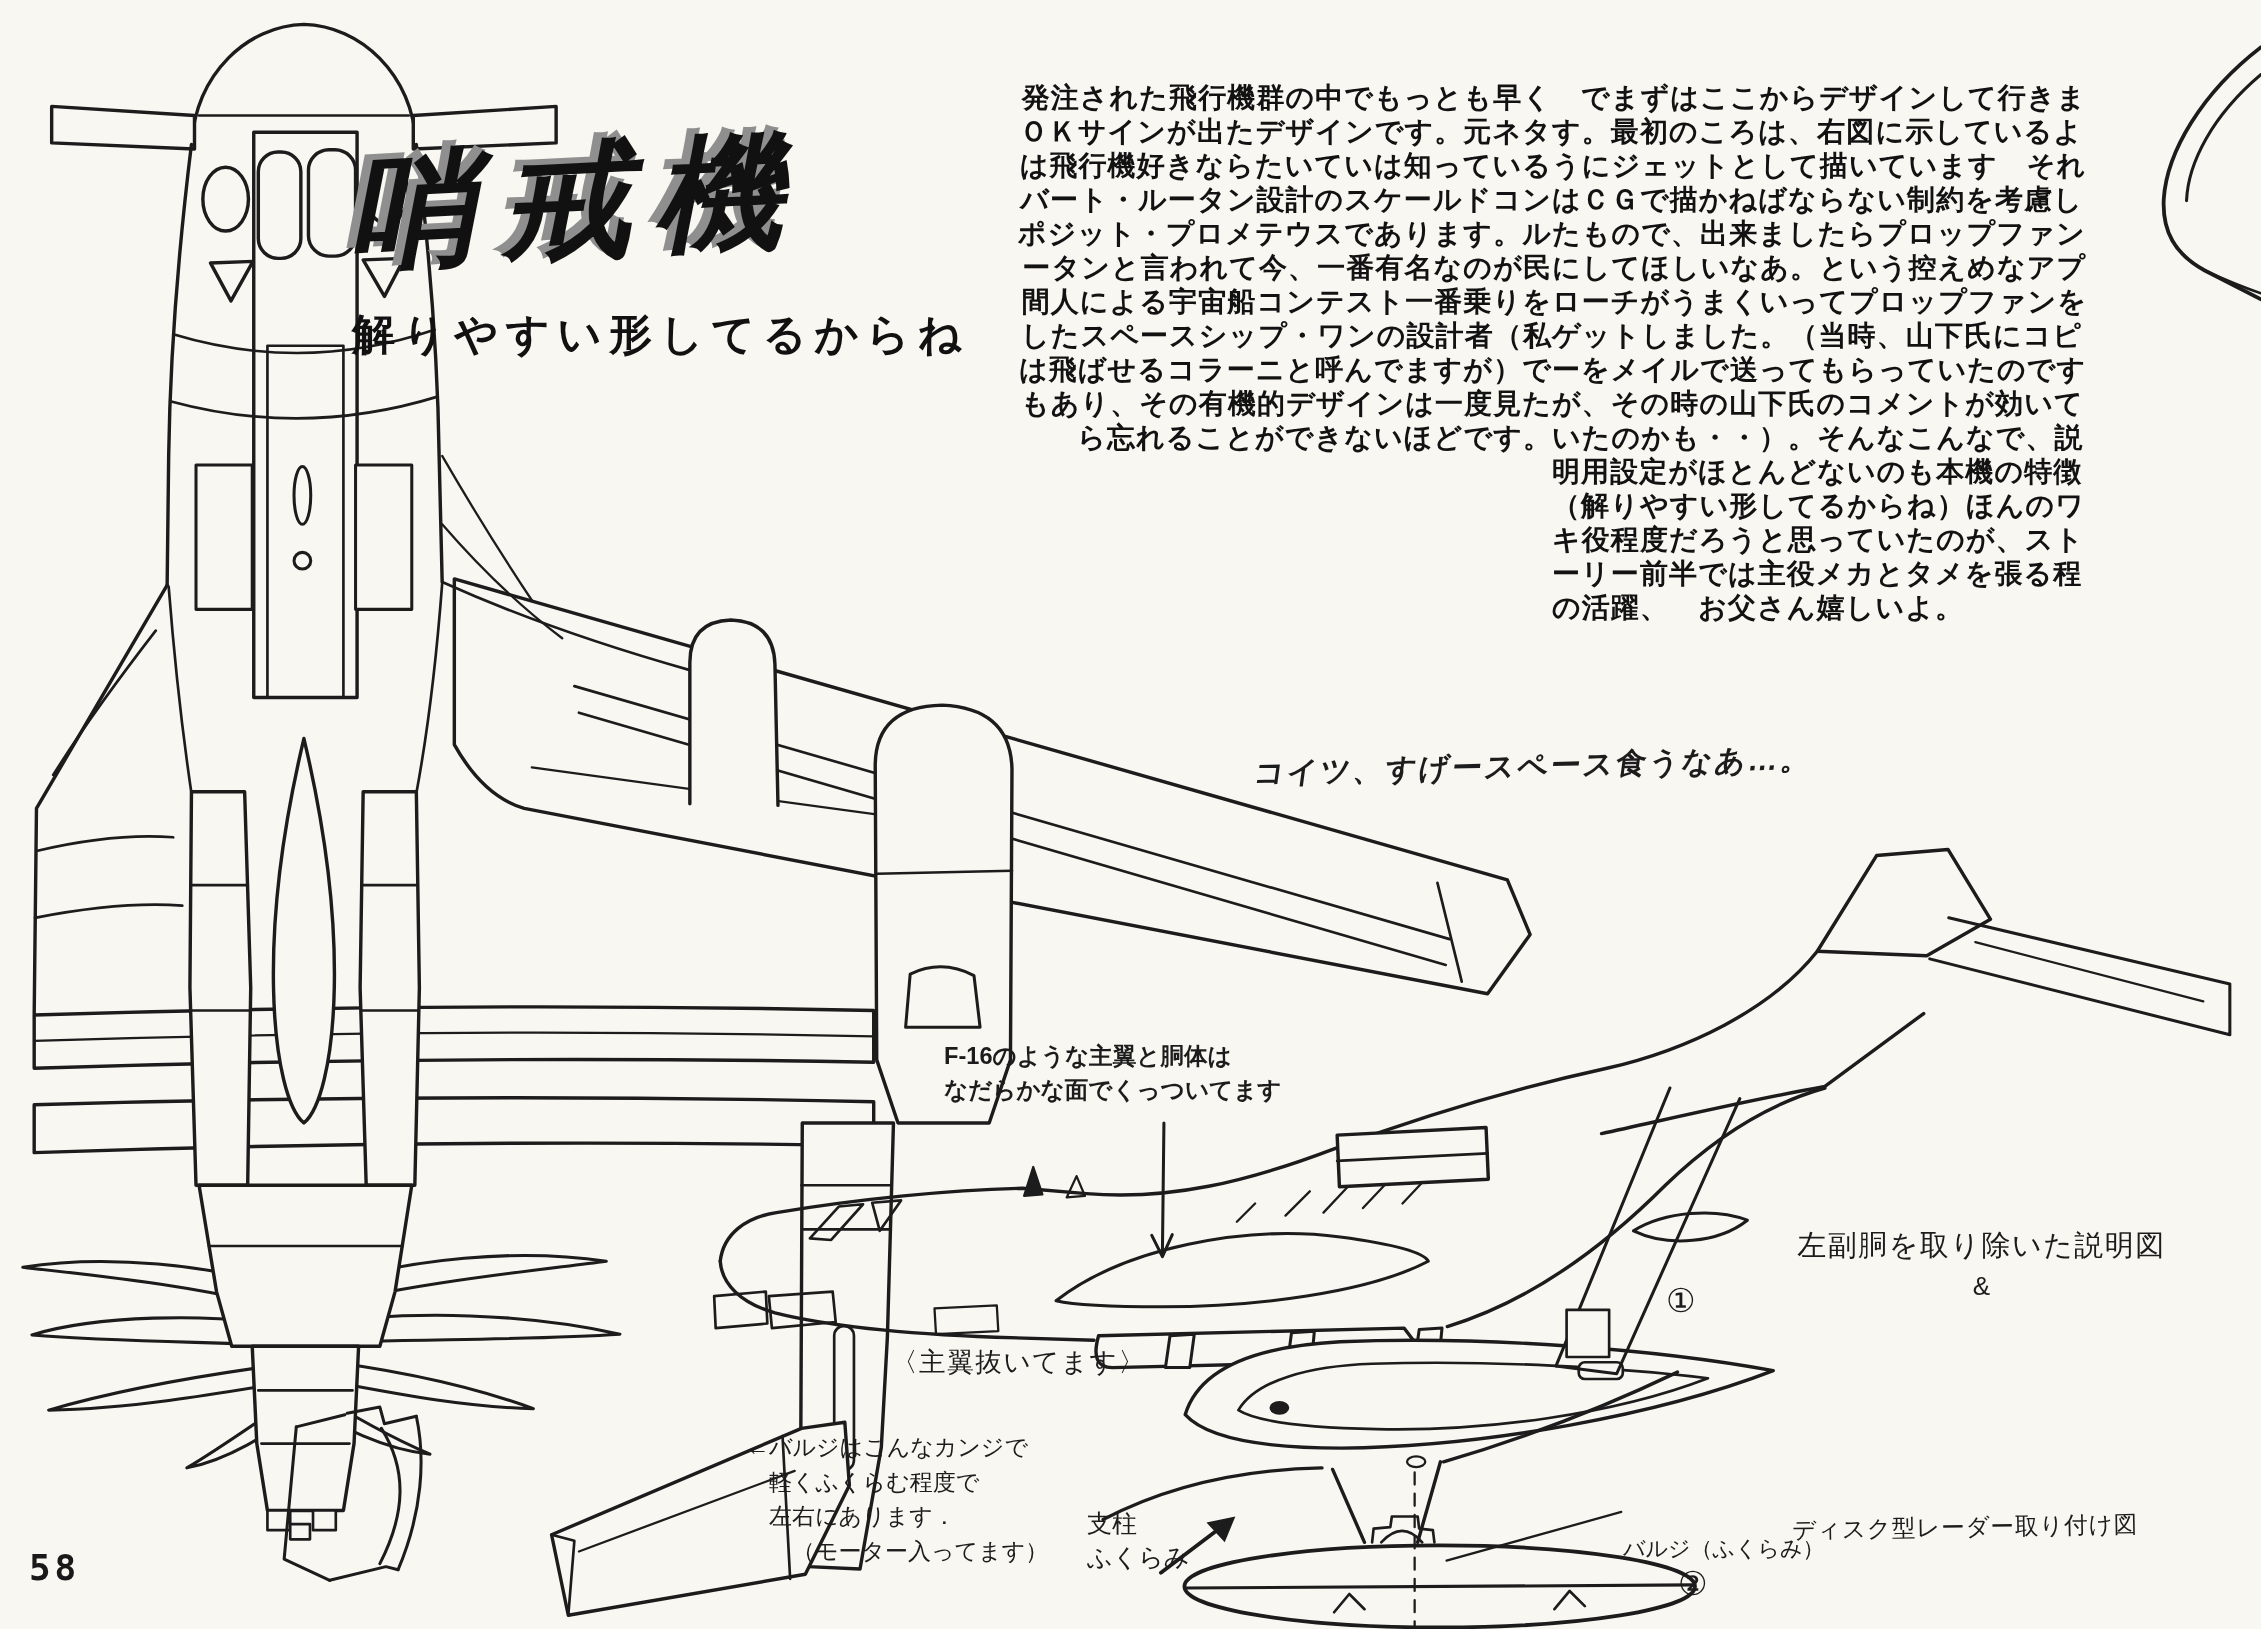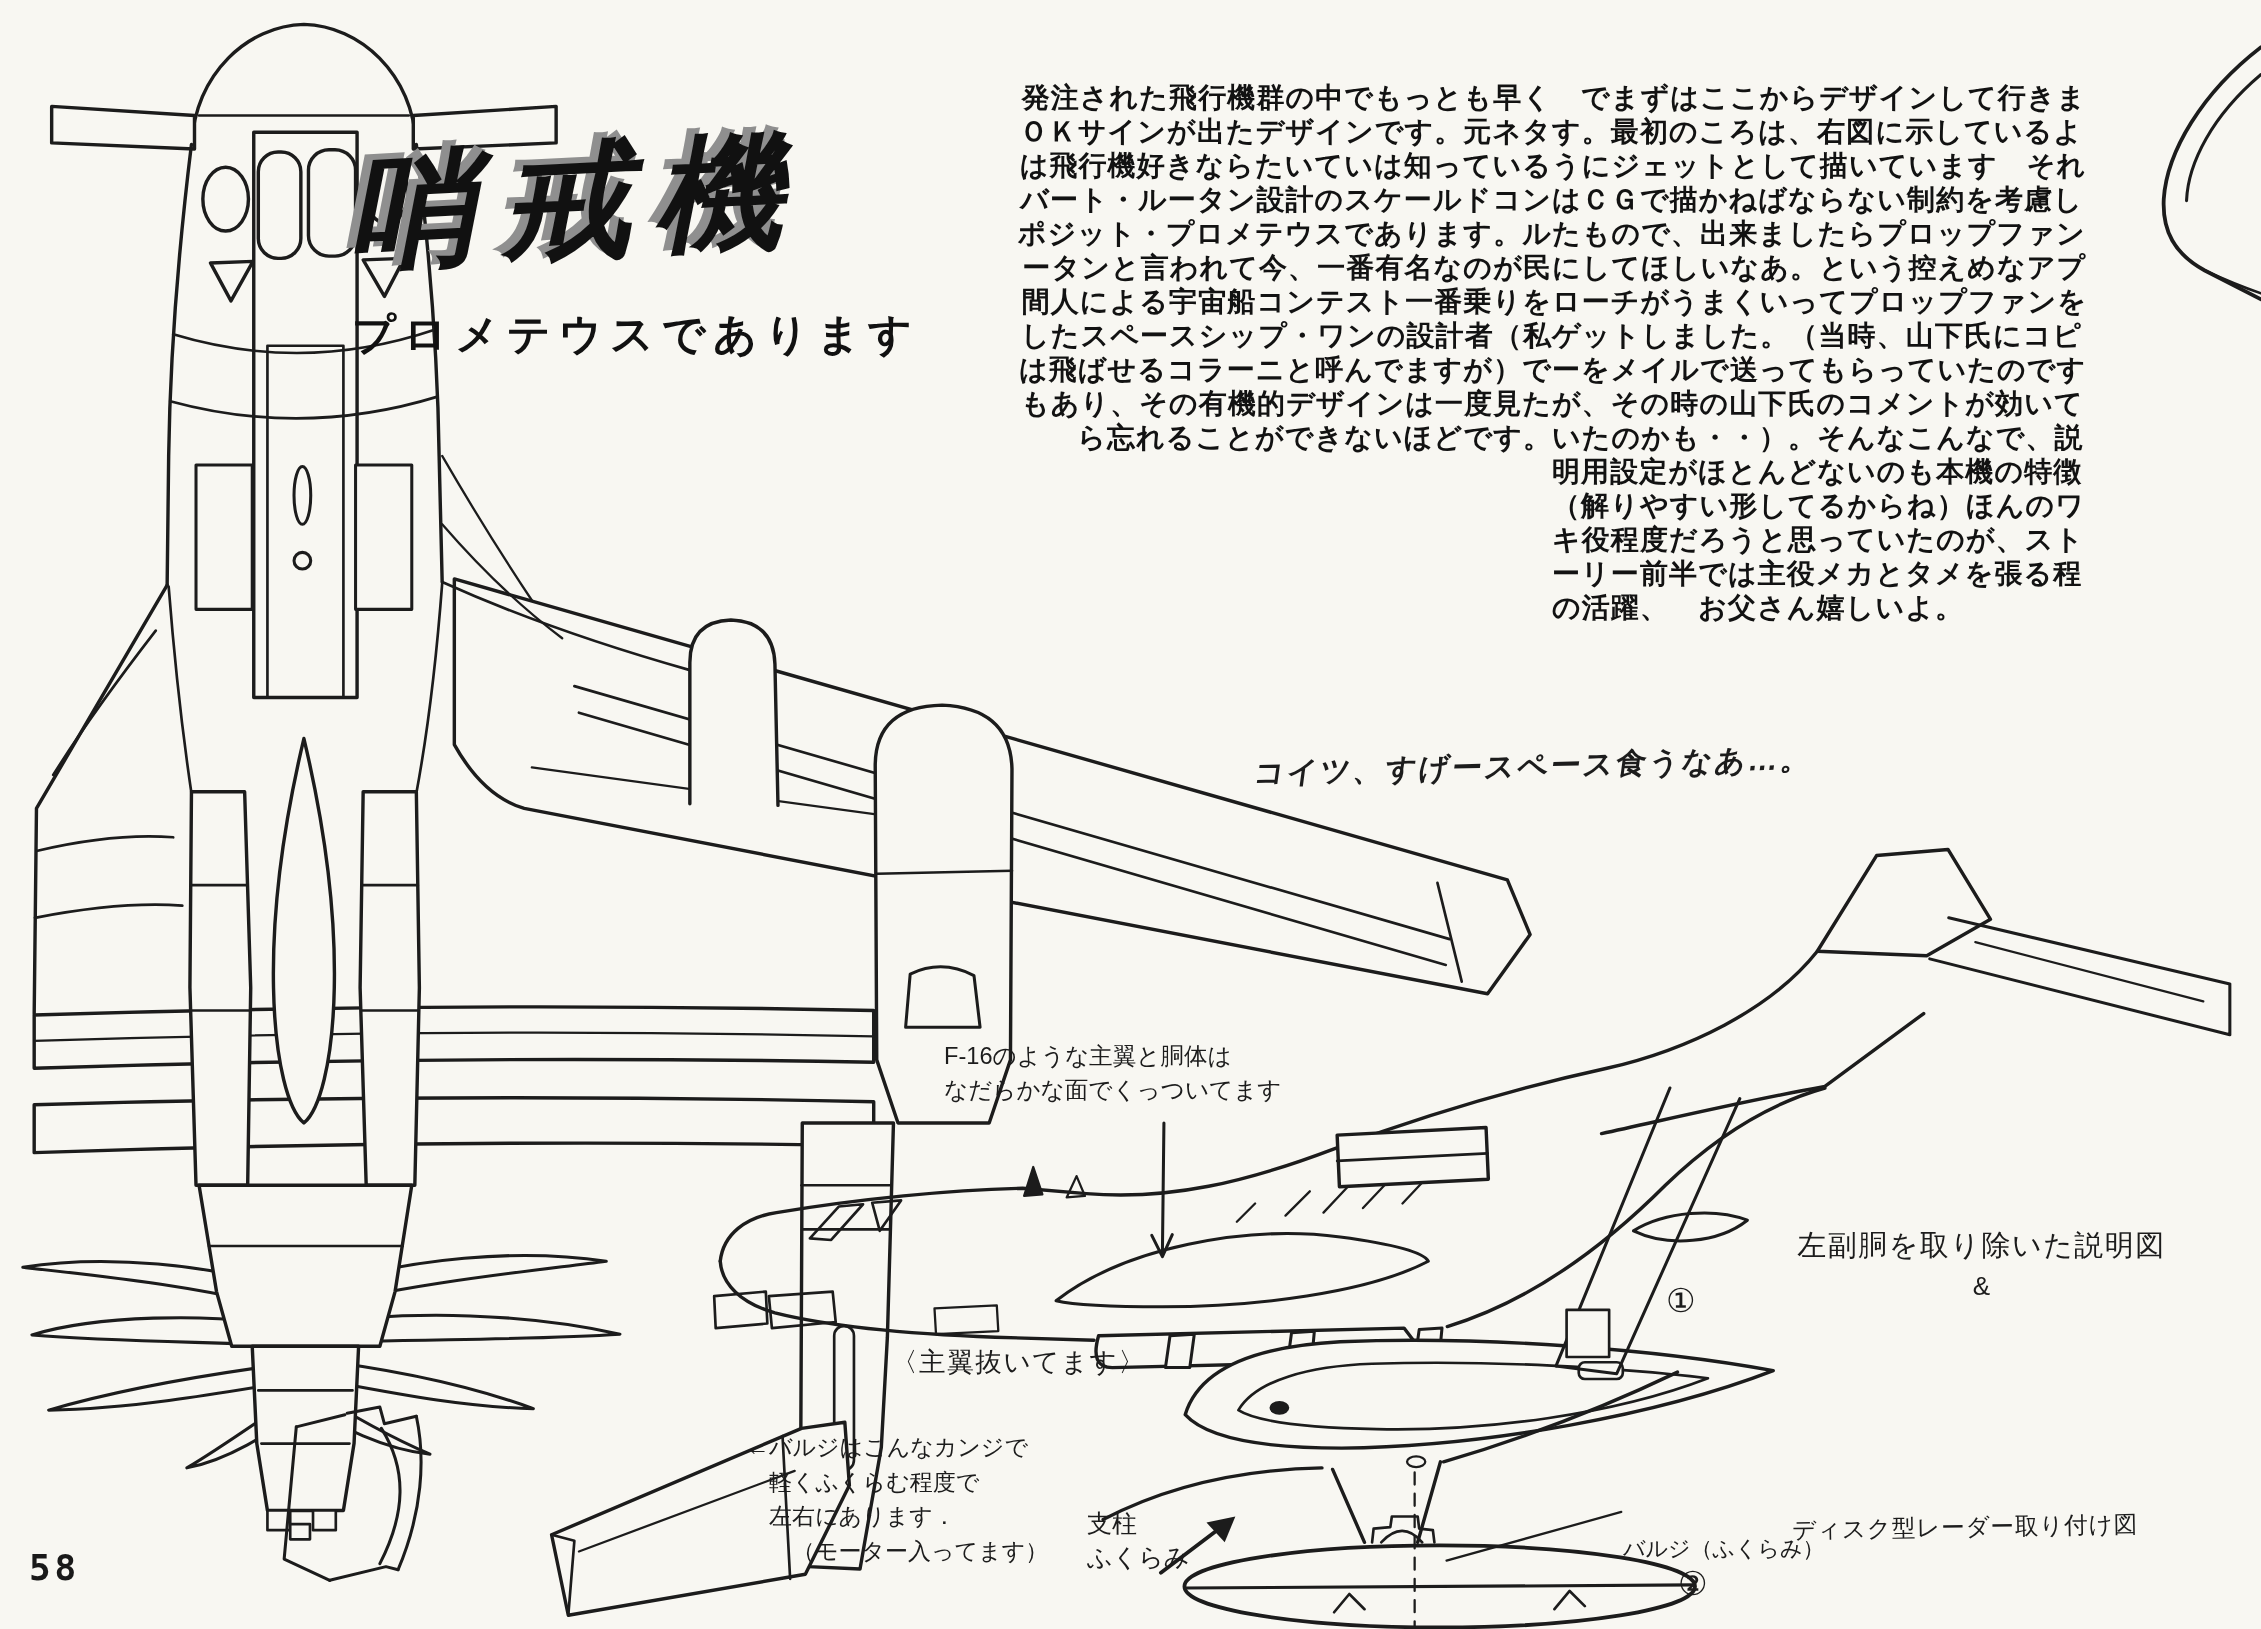--- a/index.html
+++ b/index.html
@@ -229,21 +229,21 @@
     <g>
       <path d="M1532 1478 L1530 1650" stroke-width="4"></path>
       <path d="M1516 1626 L1530 1654 L1543 1625" stroke-width="4"></path>
       <path d="M1528 2070 L1618 2002" stroke-width="5"></path>
       <path d="M1626 1996 L1588 2004 L1612 2030 Z" fill="#1c1c1c" stroke="none"></path>
     </g>
   </svg>
 
   <div class="abs" style="left:346px;top:149px;width:653px;">
     <div class="title-main">哨戒機</div>
-    <div class="title-sub">プロメテウスであります</div>
+    <div class="title-sub">解りやすい形してるからね</div>
   </div>
 
   <div class="abs bodytext" style="left:963px;top:81px;width:589px;text-align:right;">発注された飛行機群の中でもっとも早く
 ＯＫサインが出たデザインです。元ネタ
 は飛行機好きならたいていは知っている
 バート・ルータン設計のスケールドコン
 ポジット・プロメテウスであります。ル
 ータンと言われて今、一番有名なのが民
 間人による宇宙船コンテスト一番乗りを
 したスペースシップ・ワンの設計者（私
@@ -263,21 +263,21 @@
 が、その時の山下氏のコメントが効いて
 いたのかも・・）。そんなこんなで、説
 明用設定がほとんどないのも本機の特徴
 （解りやすい形してるからね）ほんのワ
 キ役程度だろうと思っていたのが、スト
 ーリー前半では主役メカとタメを張る程
 の活躍、　お父さん嬉しいよ。</div>
 
   <div class="abs hand space-note" style="left:1255px;top:746px;">コイツ、すげースペース食うなあ…。</div>
 
-  <div class="abs hand wing-note pre" style="left:944px;top:1039px;">F-16のような主翼と胴体は
+  <div class="abs hand wing-note pre" style="left:944px;top:1039px;font-weight:bold;">F-16のような主翼と胴体は
 なだらかな面でくっついてます</div>
 
   <div class="abs hand wing-removed" style="left:891px;top:1328px;">〈主翼抜いてます〉</div>
 
   <div class="abs hand fig1-caption" style="left:1723px;top:1226px;">
     <div class="l1">左副胴を取り除いた説明図</div>
     <div class="amp">&amp;</div>
   </div>
 
   <div class="abs hand fig-num" style="left:1666px;top:1281px;">①</div>

